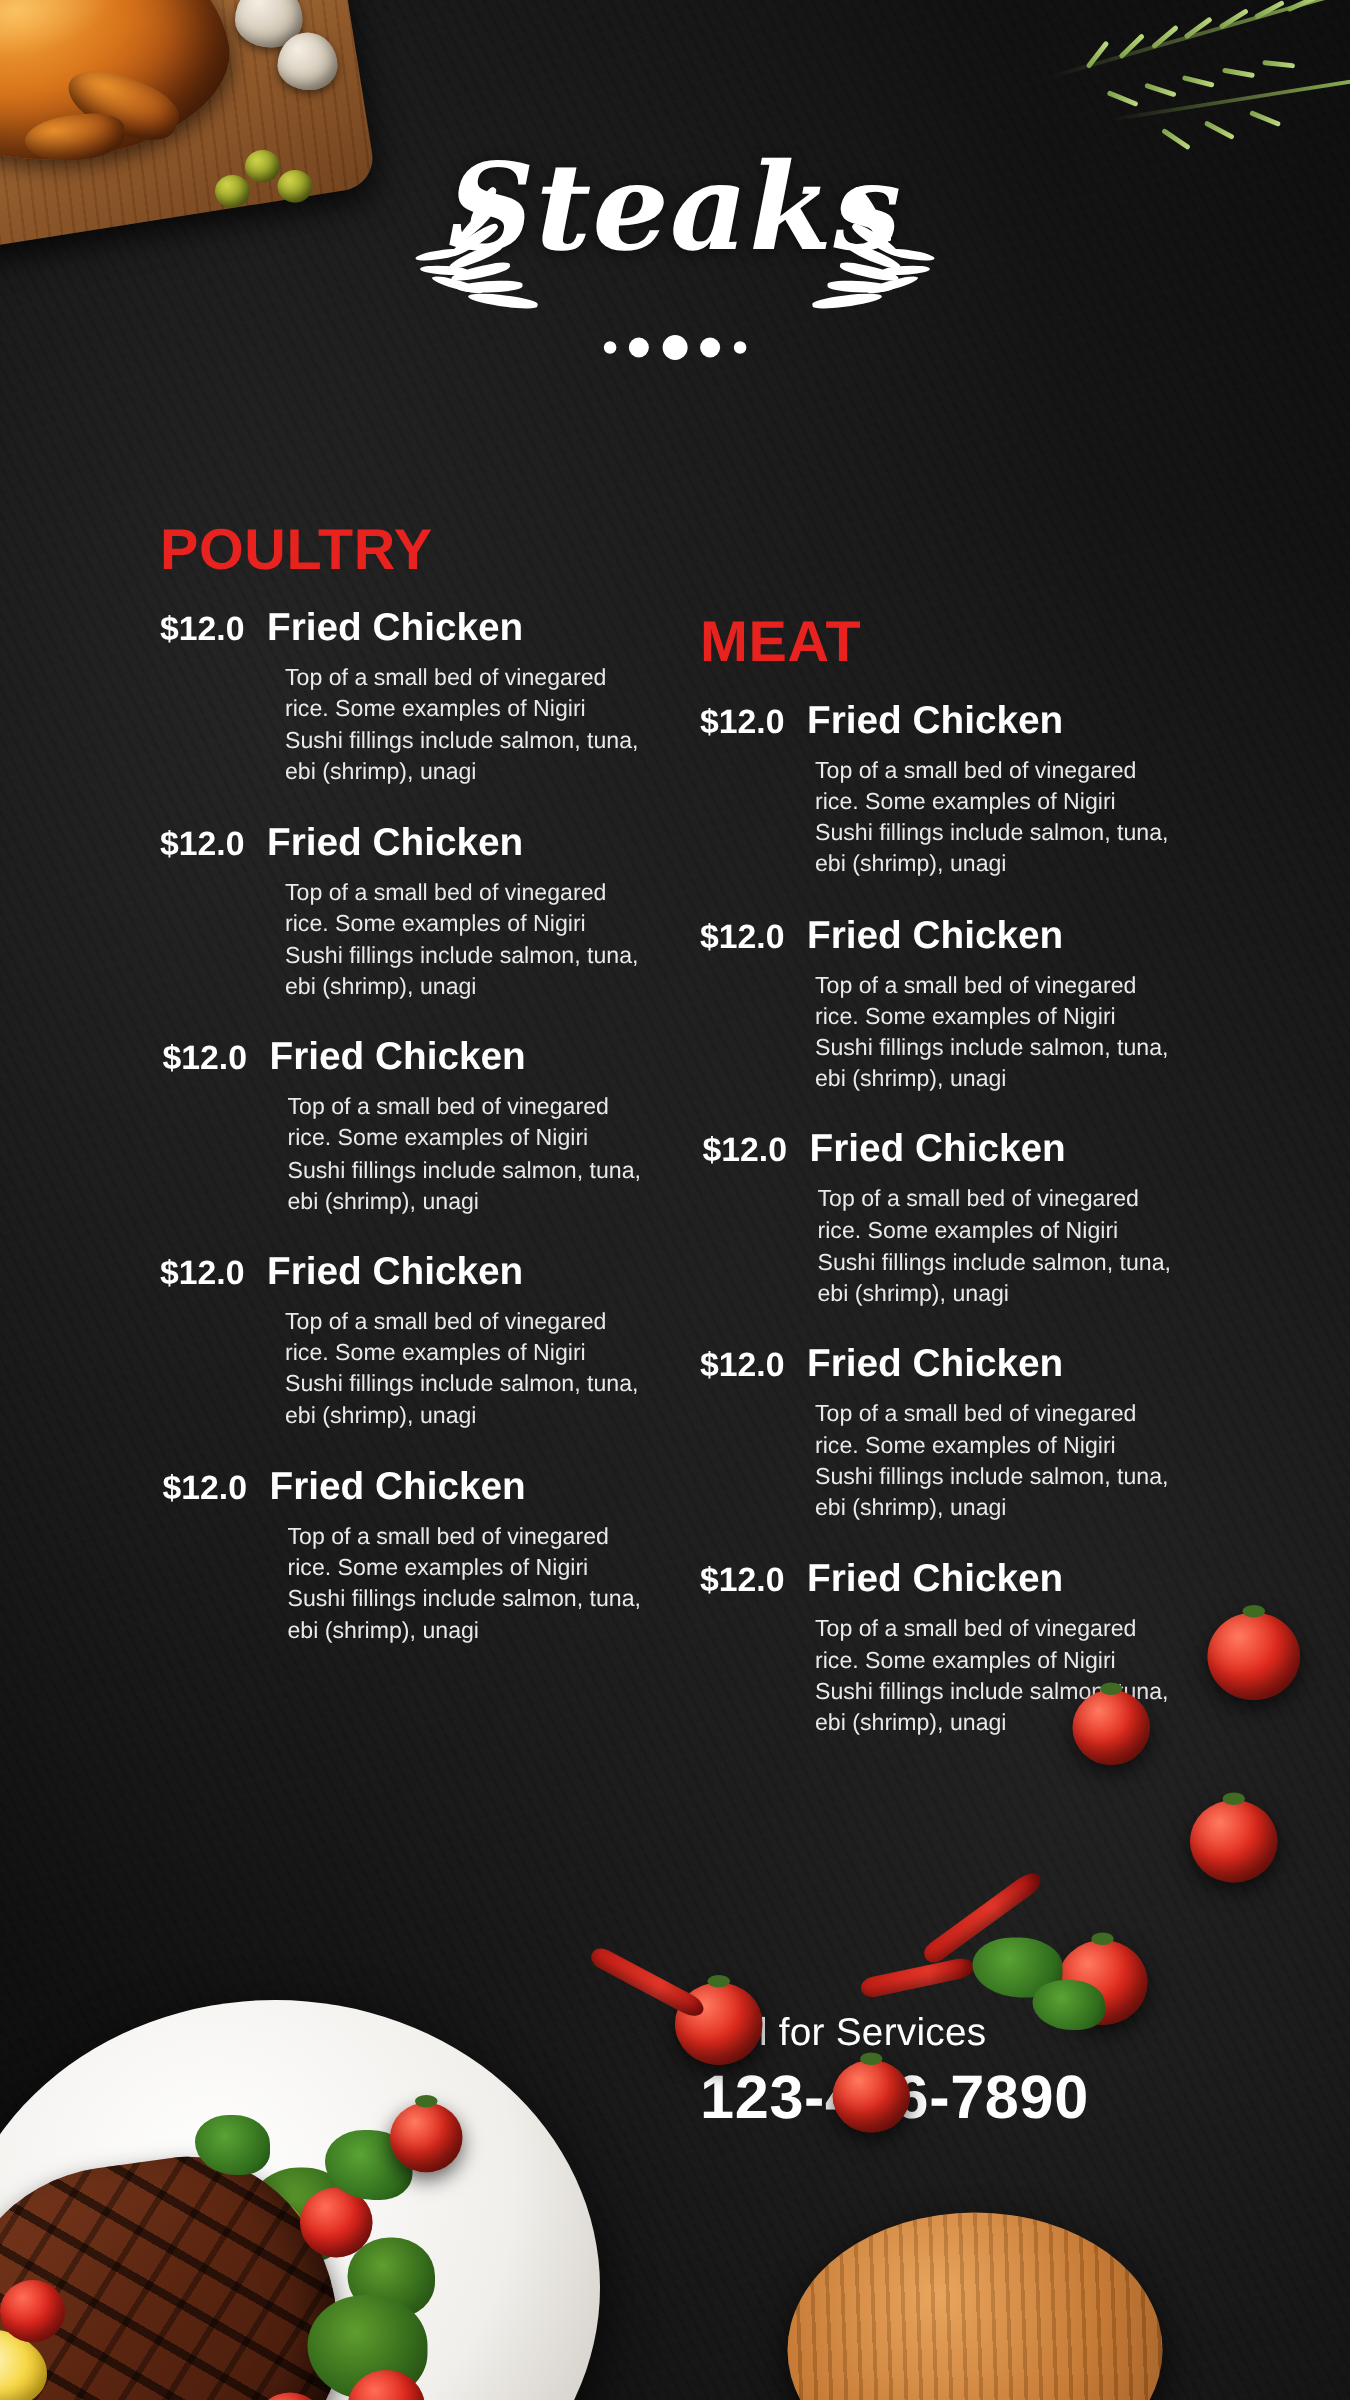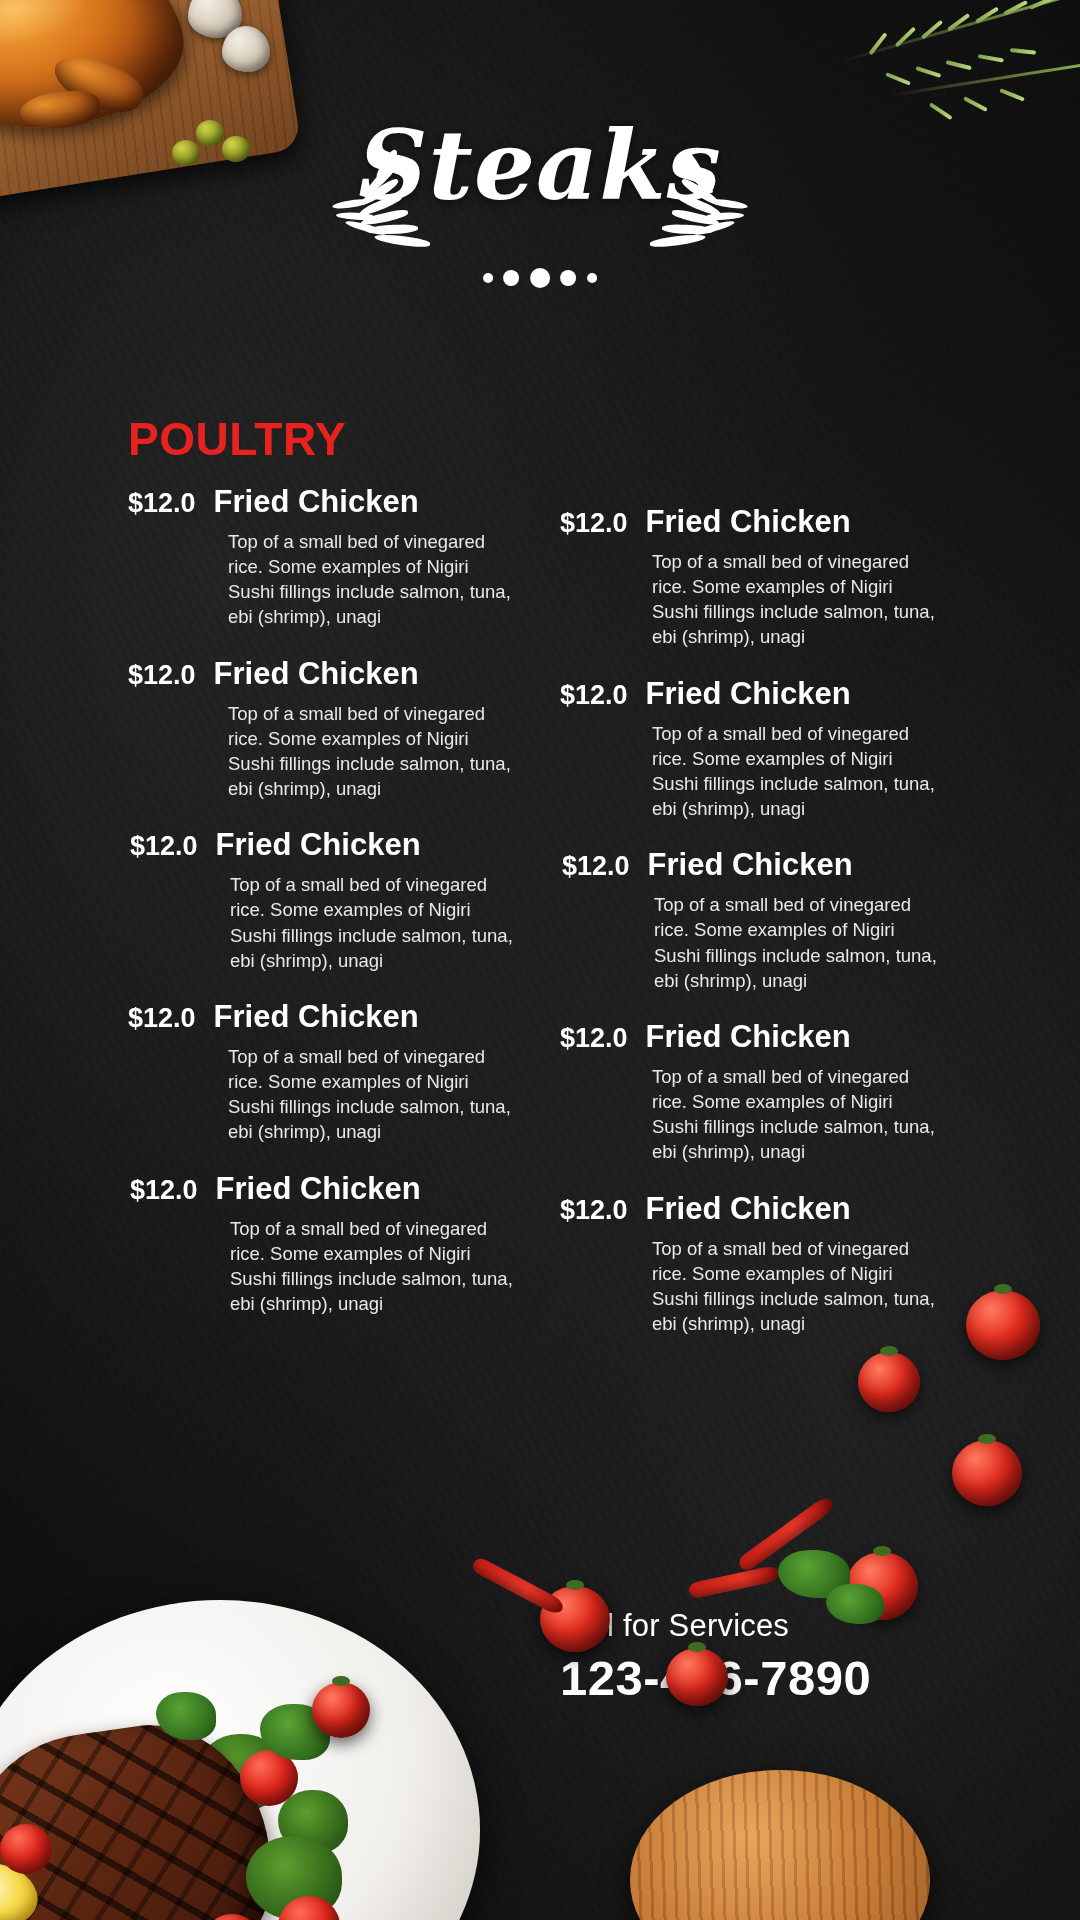--- a/index.html
+++ b/index.html
@@ -427,20 +427,21 @@
     <div class="item ind-2">
       <div class="item-head">
         <span class="price">$12.0</span>
         <span class="item-name">Fried Chicken</span>
       </div>
       <div class="item-desc">Top of a small bed of vinegared rice. Some examples of Nigiri Sushi fillings include salmon, tuna, ebi (shrimp), unagi</div>
     </div>
   </div>
 
   <div id="col-meat">
+    <div class="section-title">MEAT</div>
 
     <div class="item first ind-1">
       <div class="item-head">
         <span class="price">$12.0</span>
         <span class="item-name">Fried Chicken</span>
       </div>
       <div class="item-desc">Top of a small bed of vinegared rice. Some examples of Nigiri Sushi fillings include salmon, tuna, ebi (shrimp), unagi</div>
     </div>
 
     <div class="item ind-1">

